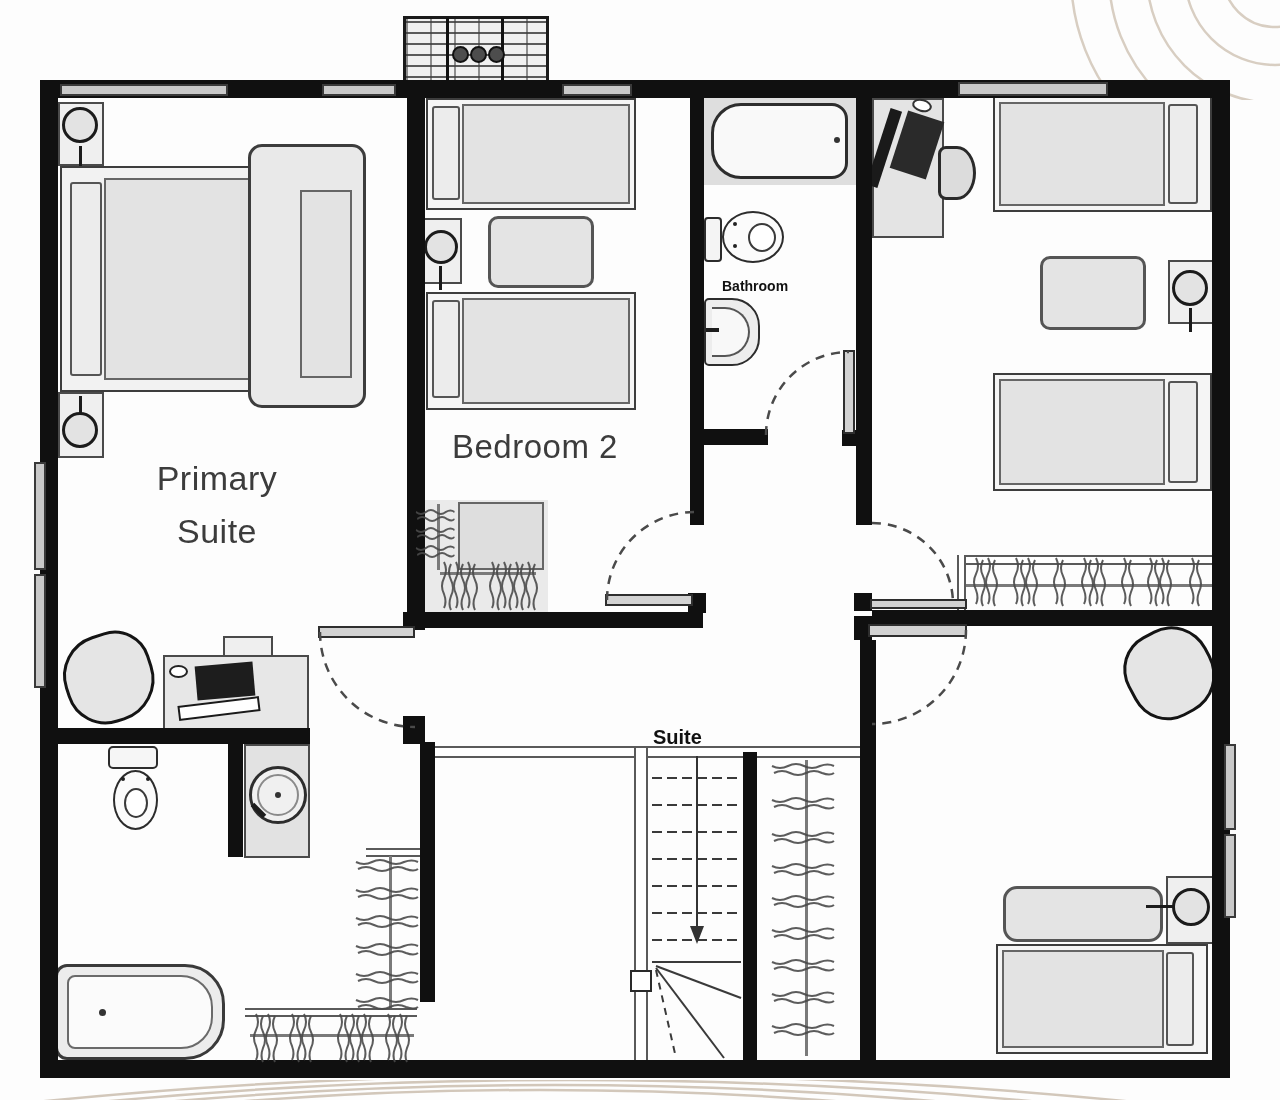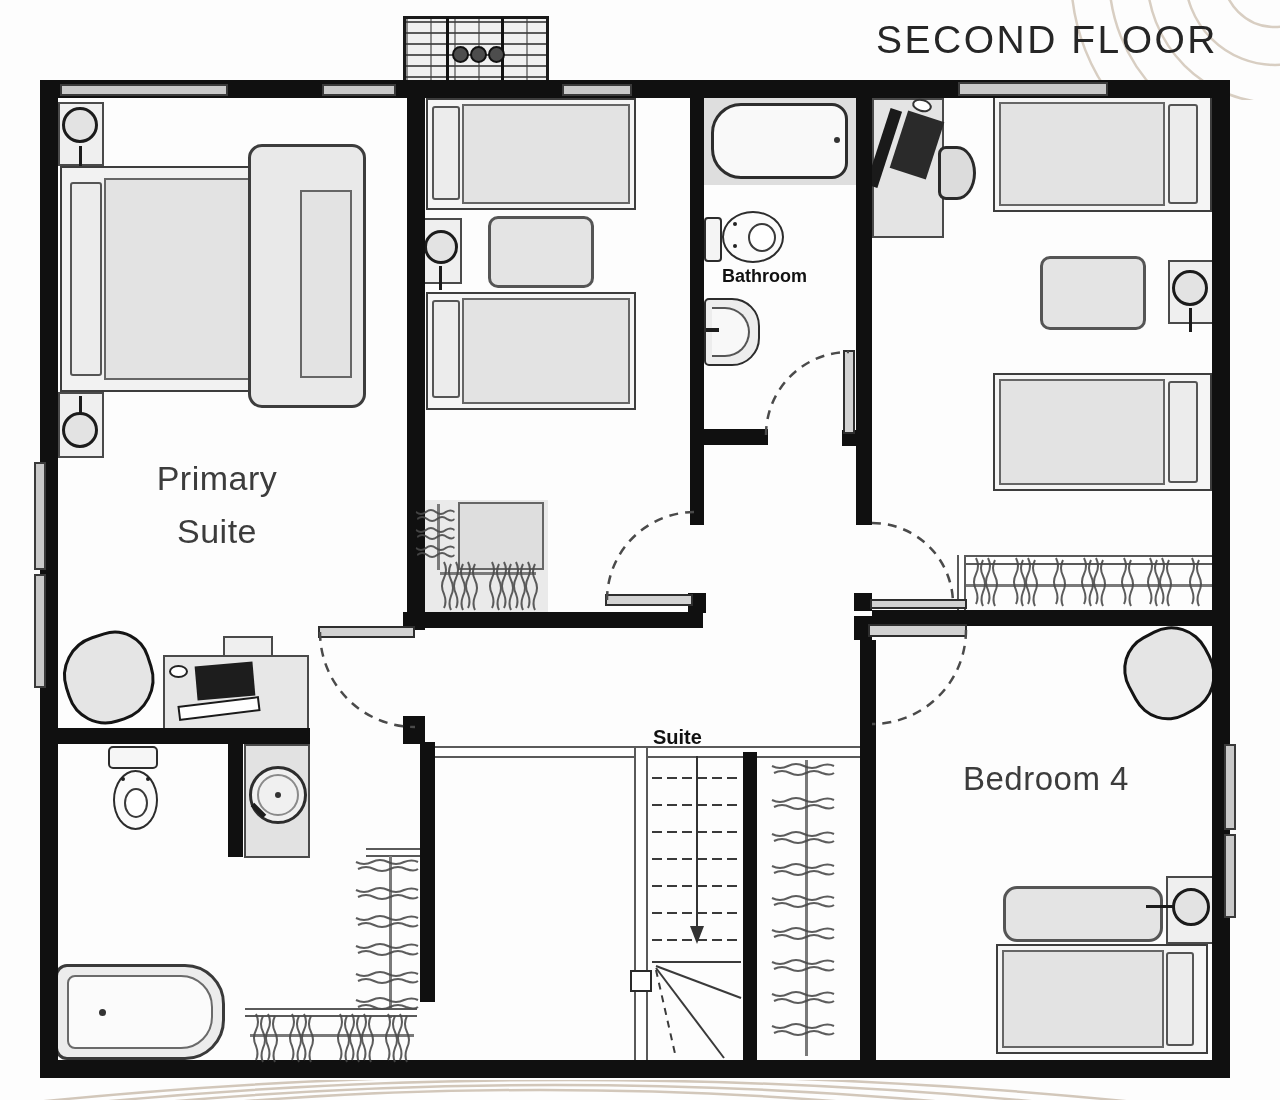--- a/index.html
+++ b/index.html
@@ -295,23 +295,22 @@
       <use href="#sqh" x="772" y="834"></use>
         <use href="#sqh" x="772" y="866"></use>
       <use href="#sqh" x="772" y="898"></use>
         <use href="#sqh" x="772" y="930"></use>
       <use href="#sqh" x="772" y="962"></use>
         <use href="#sqh" x="772" y="994"></use>
       <use href="#sqh" x="772" y="1026"></use>
     </g>
   </svg>
 
-  <div class="abs" id="title" style="left:876px;top:18px">SECOND FLOOR</div>
 
   <div class="abs lbl" style="left:117px;top:452px;width:200px;text-align:center;line-height:53px;font-size:34px">
     <span style="display:block">Primary</span>
     <span style="display:block">Suite</span>
   </div>
-  <div class="abs lbl-bold" style="left:722px;top:266px;font-size:18px">Bathroom</div>
-  <div class="abs lbl" style="left:963px;top:760px">Bedroom 4</div>
+  <div class="abs lbl" style="left:452px;top:428px">Bedroom 2</div>
+  <div class="abs lbl-bold" style="left:722px;top:278px;font-size:14px">Bathroom</div>
   <div class="abs lbl-bold" style="left:653px;top:726px;font-size:20px;z-index:5">Suite</div>
 
 </div>
 
 </body></html>

